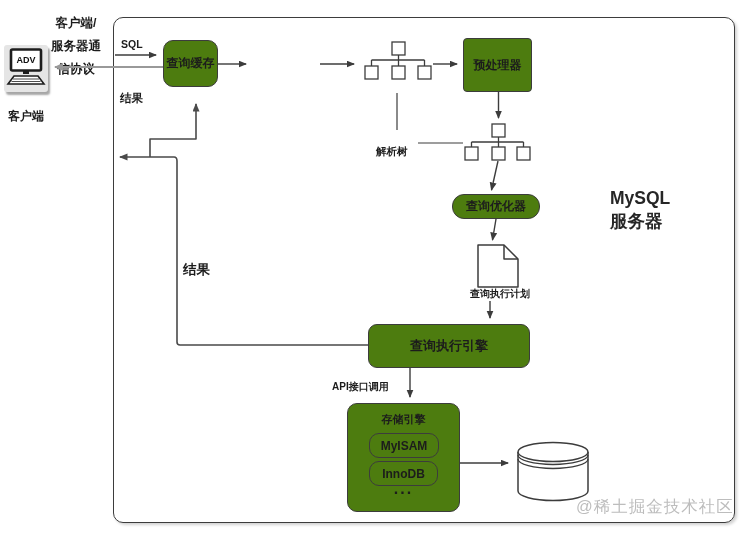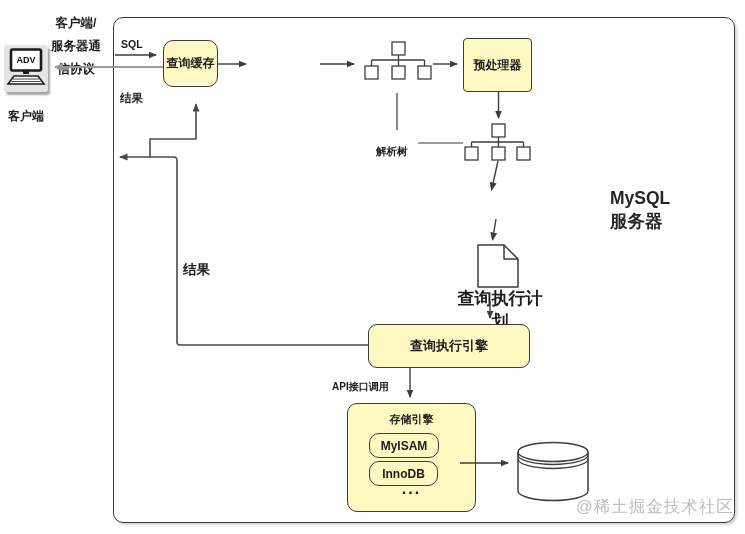--- a/index.html
+++ b/index.html
@@ -7,21 +7,21 @@
     position:relative;width:745px;height:534px;background:#fff;overflow:hidden;
     font-family:"Liberation Sans","DejaVu Sans",sans-serif;color:#1c1c1c;
   }
   .abs{position:absolute;}
   .server-box{
     left:113px;top:17px;width:620px;height:504px;
     border:1.6px solid #3c3c3c;border-radius:10px;background:transparent;
     box-shadow:2px 2px 3px rgba(0,0,0,0.18);
   }
   .node{
-    position:absolute;background:#fef9c3;border:1.6px solid #3c3c3c;
+    position:absolute;background:#4d7c0f;border:1.6px solid #3c3c3c;
     display:flex;align-items:center;justify-content:center;
     font-weight:bold;text-align:center;box-sizing:border-box;
   }
   .lbl{position:absolute;font-weight:bold;white-space:pre-line;}
   .svg-layer{position:absolute;left:0;top:0;pointer-events:none;}
   .client-chip{
     left:4px;top:45px;width:44px;height:47px;background:#e5e5e5;border-radius:3px;
     box-shadow:2px 3px 2px rgba(0,0,0,0.35);
   }
   .mysql-title{
@@ -57,30 +57,31 @@
   <div class="abs lbl" style="left:42px;top:12px;width:68px;text-align:center;font-size:12.5px;line-height:23px;">客户端/
 服务器通
 信协议</div>
   <div class="abs lbl" style="left:8px;top:108px;font-size:12px;">客户端</div>
   <div class="abs lbl" style="left:121px;top:38px;font-size:10.5px;">SQL</div>
   <div class="abs lbl" style="left:120px;top:91px;font-size:11.5px;">结果</div>
   <div class="abs lbl" style="left:183px;top:261px;font-size:13.5px;">结果</div>
   <div class="abs lbl" style="left:376px;top:145px;font-size:10.5px;">解析树</div>
   <div class="abs mysql-title">MySQL
 服务器</div>
-  <div class="abs lbl" style="left:456px;top:287px;width:88px;text-align:center;font-size:17px;">查询执行计划</div>
+  <div class="abs lbl" style="left:456px;top:287px;width:88px;text-align:center;font-size:10px;">查询执行计划</div>
   <div class="abs lbl" style="left:332px;top:380px;font-size:10px;">API接口调用</div>
   <div class="abs lbl" style="left:536px;top:462px;font-size:12.5px;">数据</div>
   <div class="abs watermark" style="color:#bdbdbd;">@稀土掘金技术社区</div>
 
   <div class="node" style="left:163px;top:40px;width:55px;height:47px;border-radius:10px;font-size:12px;">查询缓存</div>
   <div class="node" style="left:463px;top:38px;width:69px;height:54px;border-radius:4px;font-size:12px;">预处理器</div>
+  <div class="node" style="left:452px;top:194px;width:88px;height:25px;border-radius:12px;font-size:12px;">查询优化器</div>
   <div class="node" style="left:368px;top:324px;width:162px;height:44px;border-radius:9px;font-size:13px;">查询执行引擎</div>
 
-  <div class="node" style="left:347px;top:403px;width:129px;height:109px;border-radius:10px;font-size:11px;align-items:flex-start;justify-content:flex-start;">
+  <div class="node" style="left:347px;top:403px;width:113px;height:109px;border-radius:10px;font-size:11px;align-items:flex-start;justify-content:flex-start;">
     <div class="storage-title">存储引擎</div>
     <div class="node" style="left:21px;top:29px;width:70px;height:25px;border-radius:10px;font-size:12px;">MyISAM</div>
     <div class="node" style="left:21px;top:57px;width:69px;height:25px;border-radius:10px;font-size:12px;">InnoDB</div>
     <div class="dots">...</div>
   </div>
 
   <svg class="svg-layer" width="745" height="534" viewBox="0 0 745 534">
     <defs>
       <marker id="arr" markerUnits="userSpaceOnUse" markerWidth="9" markerHeight="8" refX="7.5" refY="3.5" orient="auto">
         <path d="M0,0 L8.5,3.5 L0,7 Z" fill="#3c3c3c"></path>

